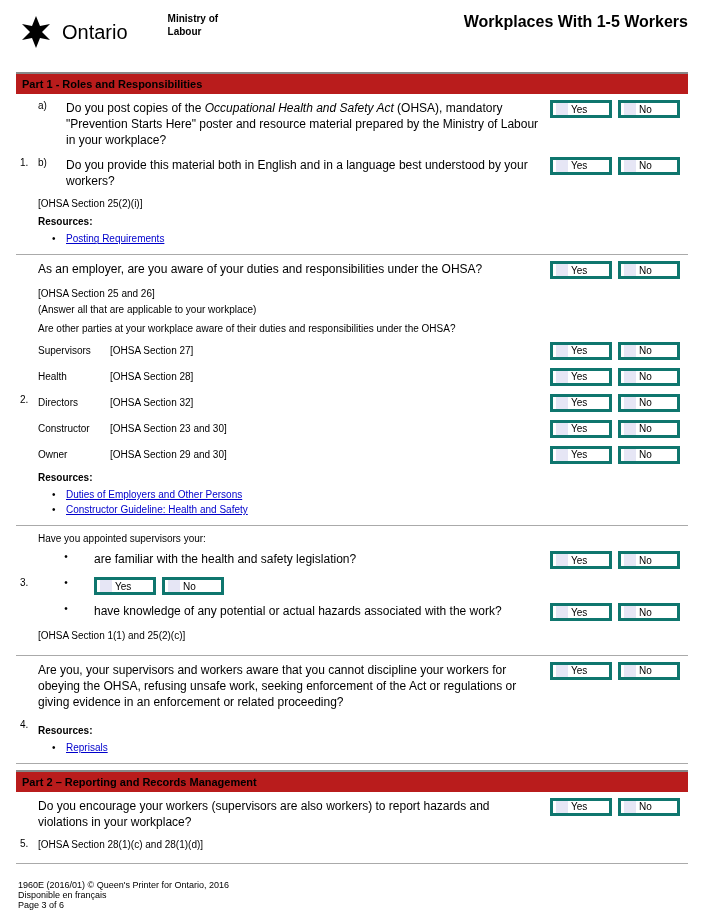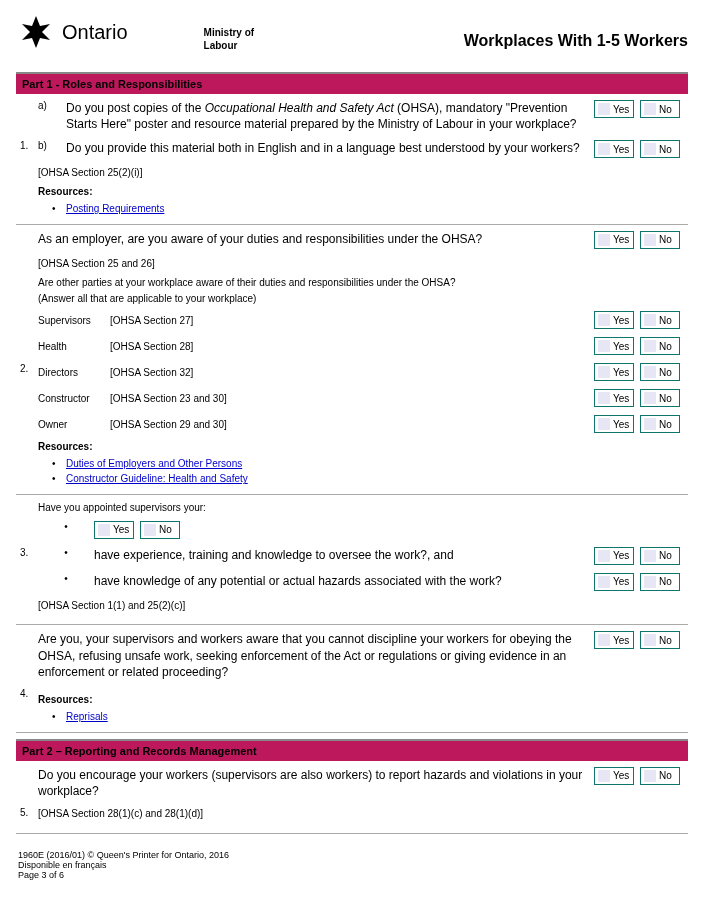--- a/index.html
+++ b/index.html
@@ -1,30 +1,30 @@
 <!DOCTYPE html>
 <html><head>
 <meta charset="utf-8">
 <style>
   * { box-sizing: border-box; margin: 0; padding: 0; }
   body { font-family: Arial, sans-serif; font-size: 10px; background: #fff; width: 704px; }
   .page { padding: 12px 16px; }
-  .header { display: flex; align-items: flex-end; margin-bottom: 20px; gap: 36px; }
+  .header { display: flex; align-items: flex-start; margin-bottom: 20px; }
   .logo-area { display: flex; align-items: center; }
   .trillium { width: 40px; height: 40px; }
   .ontario-text { font-size: 20px; font-weight: normal; margin-left: 6px; }
   .ministry { margin-left: 40px; font-size: 10px; font-weight: bold; line-height: 1.3; }
   .title { margin-left: auto; text-align: left; font-size: 16px; font-weight: bold; line-height: 1.3; }
-  .part-header { background: #be185d; border-top: 2px solid #888; font-weight: bold; font-size: 11px; padding: 4px 6px; margin-top: 6px; }
+  .part-header { background: #b91c1c; border-top: 2px solid #888; font-weight: bold; font-size: 11px; padding: 4px 6px; margin-top: 6px; }
   .section { border-bottom: 1px solid #aaa; padding: 6px 0; }
   .row { display: flex; align-items: flex-start; }
   .num-col { width: 22px; text-align: left; padding-left: 4px; font-size: 10px; }
   .content-col { flex: 1; padding-right: 8px; }
   .yn-col { display: flex; gap: 6px; }
-  .yn-box { border: 1px solid #0f766e; width: 40px; height: 18px; display: flex; align-items: center; font-size: 10px; }
+  .yn-box { border: 3px solid #0f766e; width: 62px; height: 18px; display: flex; align-items: center; font-size: 10px; }
   .yn-check { display:inline-block; width: 12px; height: 12px; background: #e6e6f5; margin: 0 3px; }
   .qrow { display: flex; align-items: flex-start; margin-bottom: 8px; }
   .letter-col { width: 28px; font-size: 10px; }
   .qtext { flex: 1; font-size: 12px; line-height: 1.35; padding-right: 8px; }
   .subtext { font-size: 10px; line-height: 1.35; margin-bottom: 6px; }
   .link { color: #0000cc; text-decoration: underline; }
   .resources-label { font-weight: bold; font-size: 10px; margin: 6px 0; }
   .bullet-row { display: flex; margin-bottom: 4px; }
   .bullet { width: 28px; text-align: left; padding-left: 14px; }
   .bullet-indent { width: 56px; text-align: center; }
@@ -114,22 +114,22 @@
                 <span class="yn-check"></span>
                 <span>Yes</span>
               </div>
             <div class="yn-box">
                 <span class="yn-check"></span>
                 <span>No</span>
               </div>
           </div>
         </div>
         <div class="subtext">[OHSA Section 25 and 26]</div>
+        <div class="subtext" style="margin-top:-4px">(Answer all that are applicable to your workplace)</div>
         <div class="subtext">Are other parties at your workplace aware of their duties and responsibilities under the OHSA?</div>
-        <div class="subtext" style="margin-top:-4px">(Answer all that are applicable to your workplace)</div>
 
         <div class="role-row">
           <div class="role-name">Supervisors</div>
           <div class="role-ref">[OHSA Section 27]</div>
           <div class="yn-col">
             <div class="yn-box">
                 <span class="yn-check"></span>
                 <span>Yes</span>
               </div>
             <div class="yn-box">
@@ -212,39 +212,39 @@
     </div>
   </div>
 
   <div class="section">
     <div class="row">
       <div class="num-col"></div>
       <div class="content-col">
         <div class="subtext">Have you appointed supervisors your:</div>
         <div class="qrow">
           <div class="bullet-indent">•</div>
+          <div class="qtext">are familiar with the health and safety legislation?</div>
           <div class="yn-col">
             <div class="yn-box">
                 <span class="yn-check"></span>
                 <span>Yes</span>
               </div>
             <div class="yn-box">
                 <span class="yn-check"></span>
                 <span>No</span>
               </div>
           </div>
         </div>
       </div>
     </div>
     <div class="row">
       <div class="num-col">3.</div>
       <div class="content-col">
         <div class="qrow">
           <div class="bullet-indent">•</div>
-          <div class="qtext">have experience, training and knowledge to oversee the work?, and</div>
           <div class="yn-col">
             <div class="yn-box">
                 <span class="yn-check"></span>
                 <span>Yes</span>
               </div>
             <div class="yn-box">
                 <span class="yn-check"></span>
                 <span>No</span>
               </div>
           </div>

